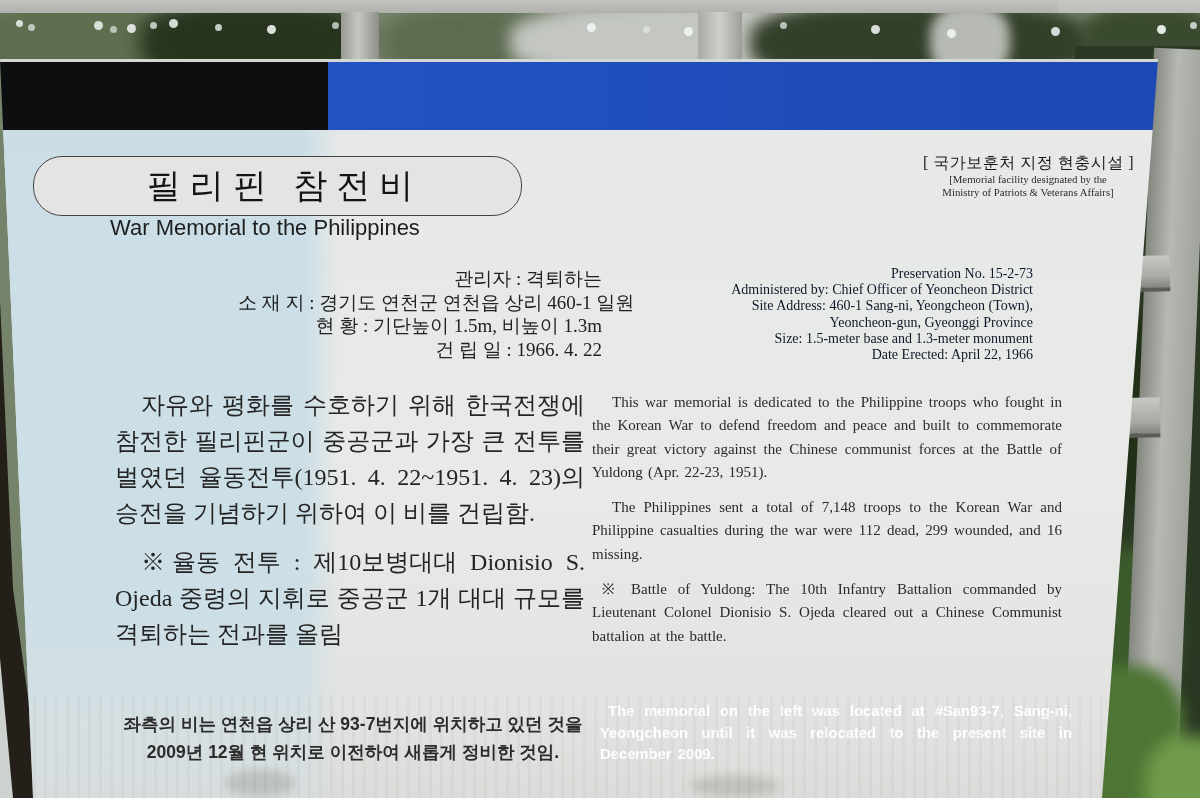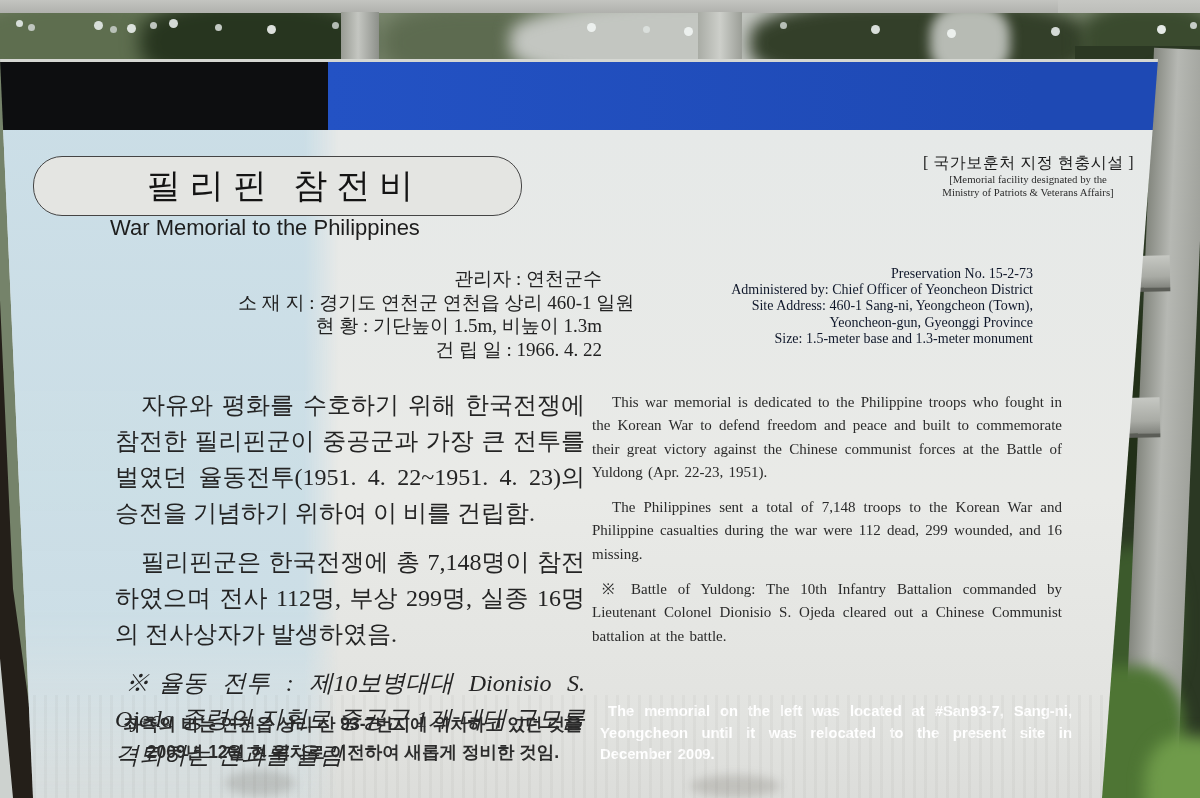--- a/index.html
+++ b/index.html
@@ -160,36 +160,36 @@
 
     <div class="abs designation">
       <div class="desig-ko">[ 국가보훈처 지정 현충시설 ]</div>
       <div class="desig-en">
           <div class="line">[Memorial facility designated by the</div>
           <div class="line">Ministry of Patriots &amp; Veterans Affairs]</div>
         </div>
     </div>
 
     <div class="abs info-ko">
-        <div class="line">관리자 : 연천군수</div>
+        <div class="line">관리자 : 격퇴하는</div>
         <div class="line">소 재 지 : 경기도 연천군 연천읍 상리 460-1 일원</div>
         <div class="line">현 황 : 기단높이 1.5m, 비높이 1.3m</div>
         <div class="line">건 립 일 : 1966. 4. 22</div>
       </div>
     <div class="abs info-en">
         <div class="line">Preservation No. 15-2-73</div>
         <div class="line">Administered by: Chief Officer of Yeoncheon District</div>
         <div class="line">Site Address: 460-1 Sang-ni, Yeongcheon (Town),</div>
         <div class="line">Yeoncheon-gun, Gyeonggi Province</div>
         <div class="line">Size: 1.5-meter base and 1.3-meter monument</div>
+        <div class="line">Date Erected: April 22, 1966</div>
       </div>
 
     <div class="abs col-ko">
         <div class="line">자유와 평화를 수호하기 위해 한국전쟁에 참전한 필리핀군이 중공군과 가장 큰 전투를 벌였던 율동전투(1951. 4. 22~1951. 4. 23)의 승전을 기념하기 위하여 이 비를 건립함.</div>
-        <div class="line">필리핀군은 한국전쟁에 총 7,148명이 참전하였으며 전사 112명, 부상 299명, 실종 16명의 전사상자가 발생하였음.</div>
         <div class="line">※율동 전투 : 제10보병대대 Dionisio S. Ojeda 중령의 지휘로 중공군 1개 대대 규모를 격퇴하는 전과를 올림</div>
       </div>
     <div class="abs col-en">
         <div class="line">This war memorial is dedicated to the Philippine troops who fought in the Korean War to defend freedom and peace and built to commemorate their great victory against the Chinese communist forces at the Battle of Yuldong (Apr. 22-23, 1951).</div>
         <div class="line">The Philippines sent a total of 7,148 troops to the Korean War and Philippine casualties during the war were 112 dead, 299 wounded, and 16 missing.</div>
         <div class="line">※ Battle of Yuldong: The 10th Infantry Battalion commanded by Lieutenant Colonel Dionisio S. Ojeda cleared out a Chinese Communist battalion at the battle.</div>
       </div>
 
     <div class="abs footnote-ko">좌측의 비는 연천읍 상리 산 93-7번지에 위치하고 있던 것을 2009년 12월 현 위치로 이전하여 새롭게 정비한 것임.</div>
     <div class="abs footnote-en">The memorial on the left was located at #San93-7, Sang-ni, Yeongcheon until it was relocated to the present site in December 2009.</div>

